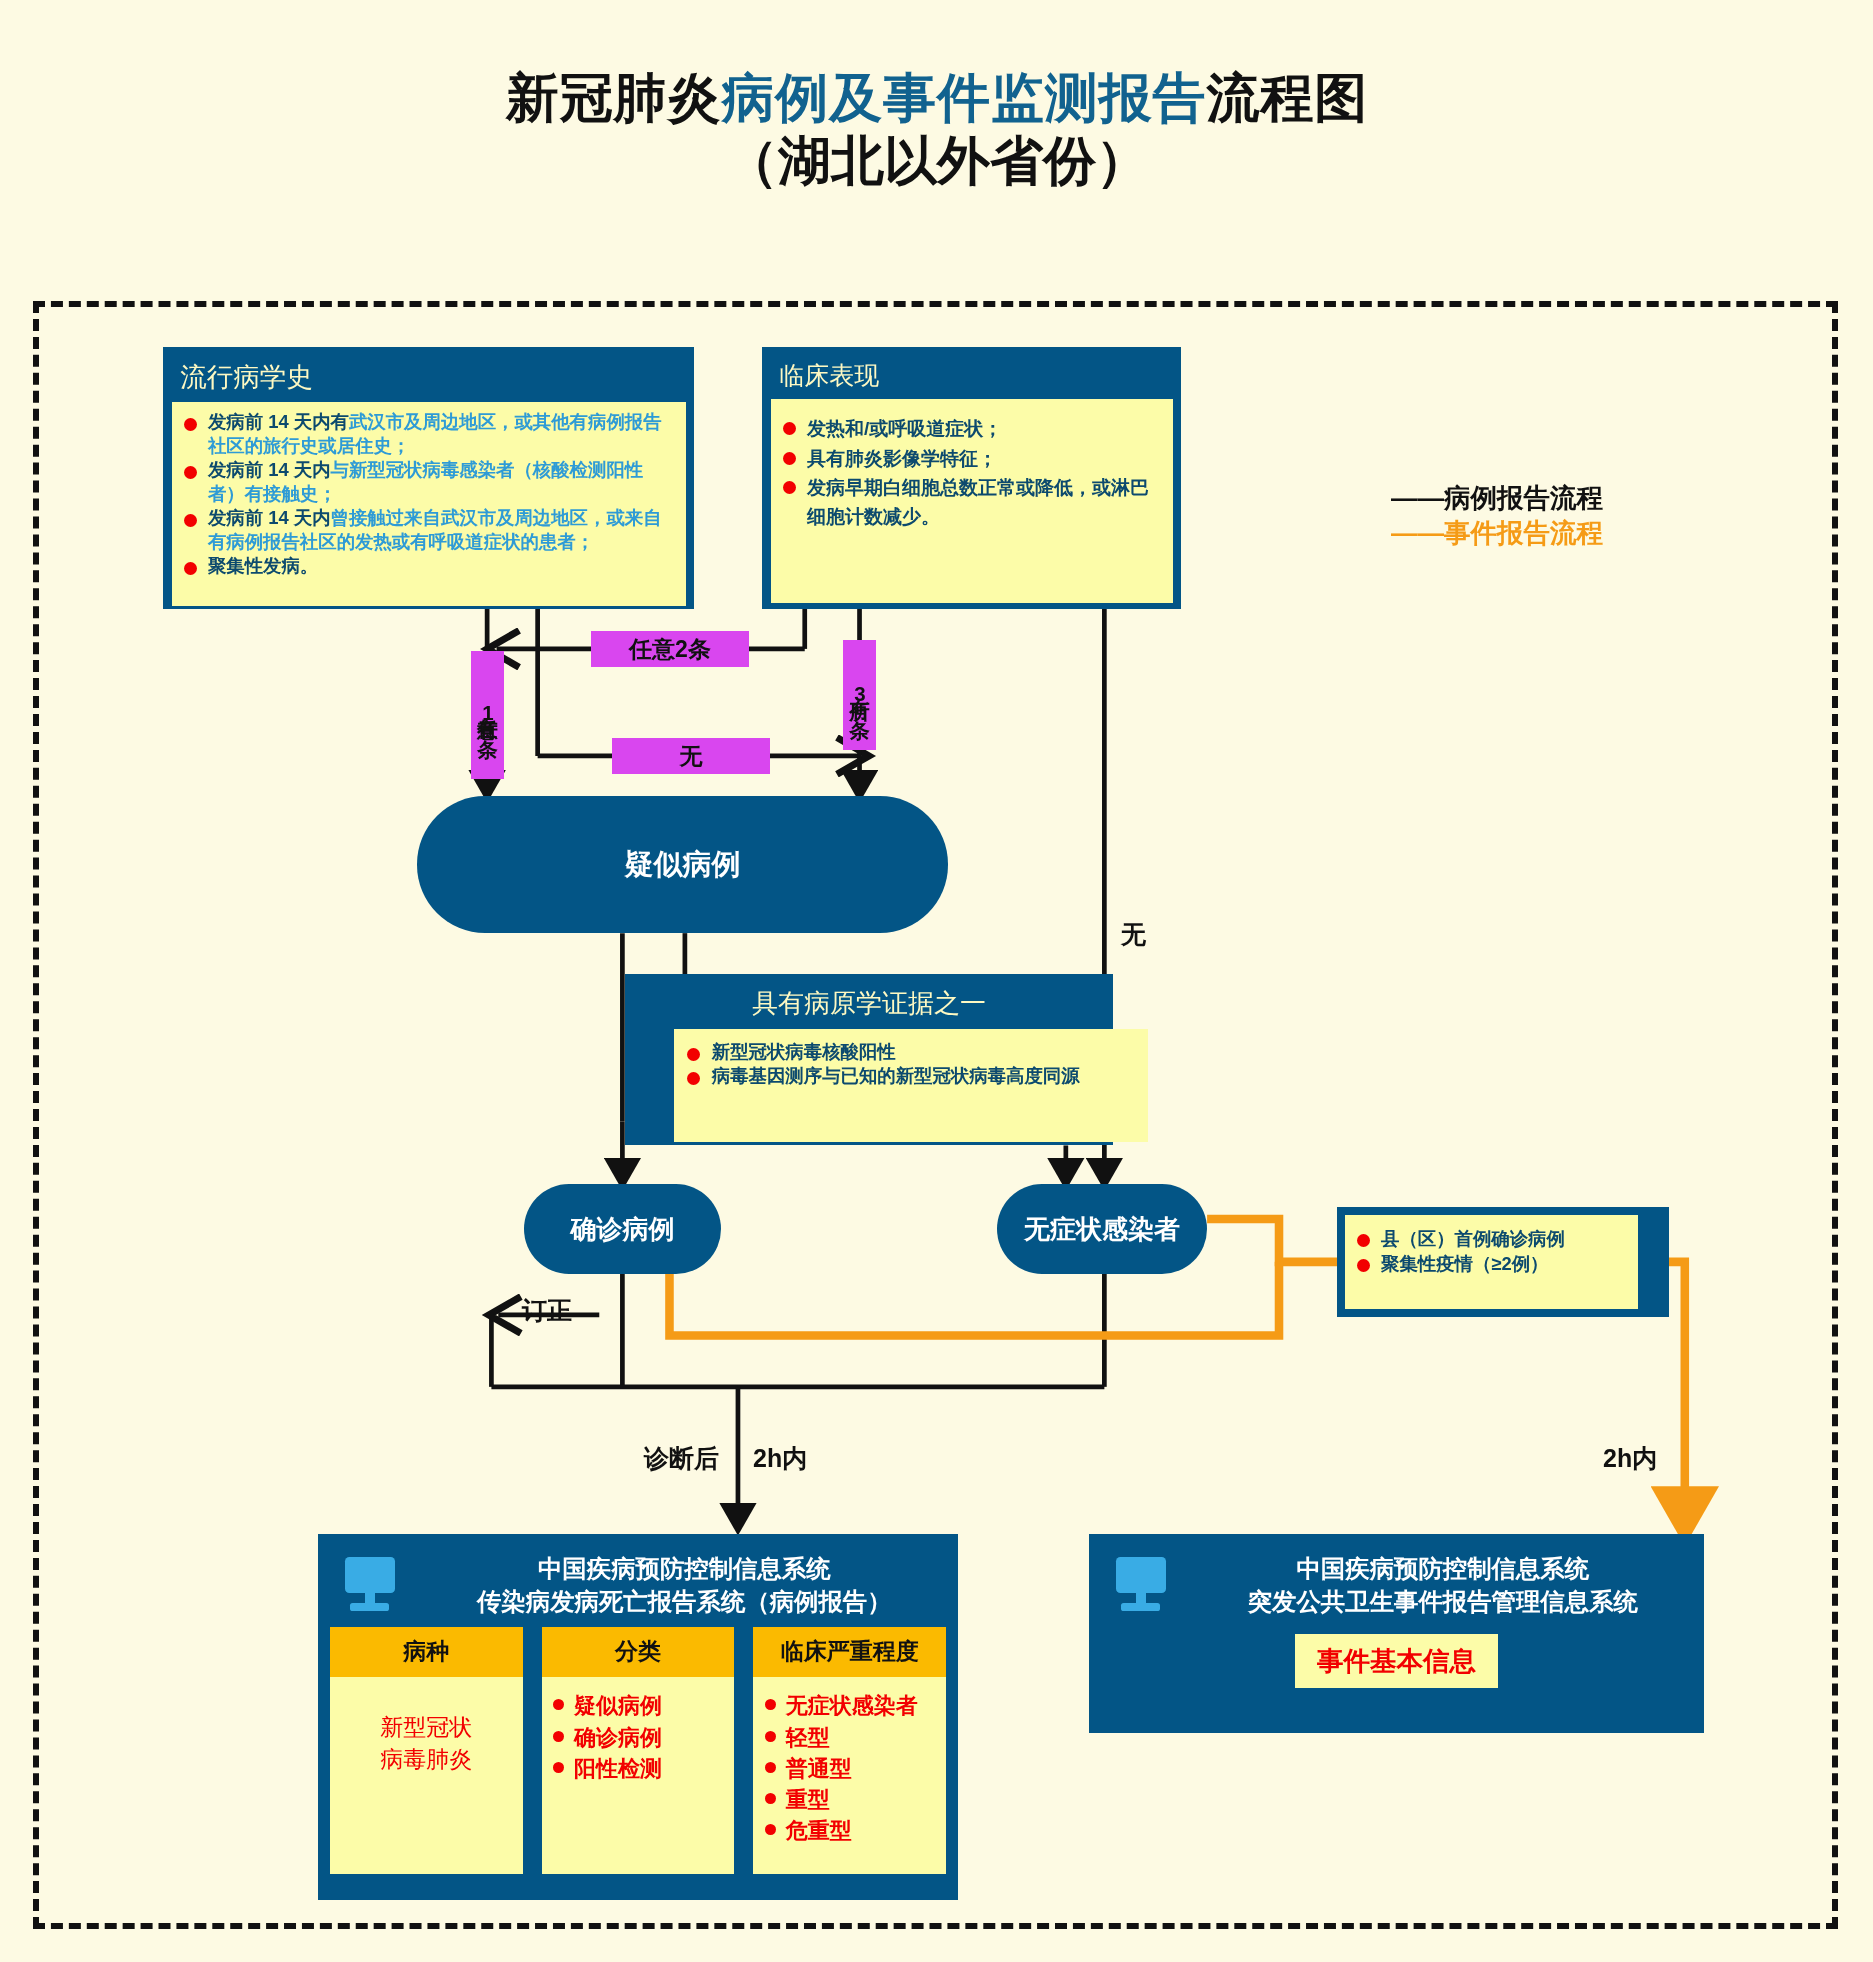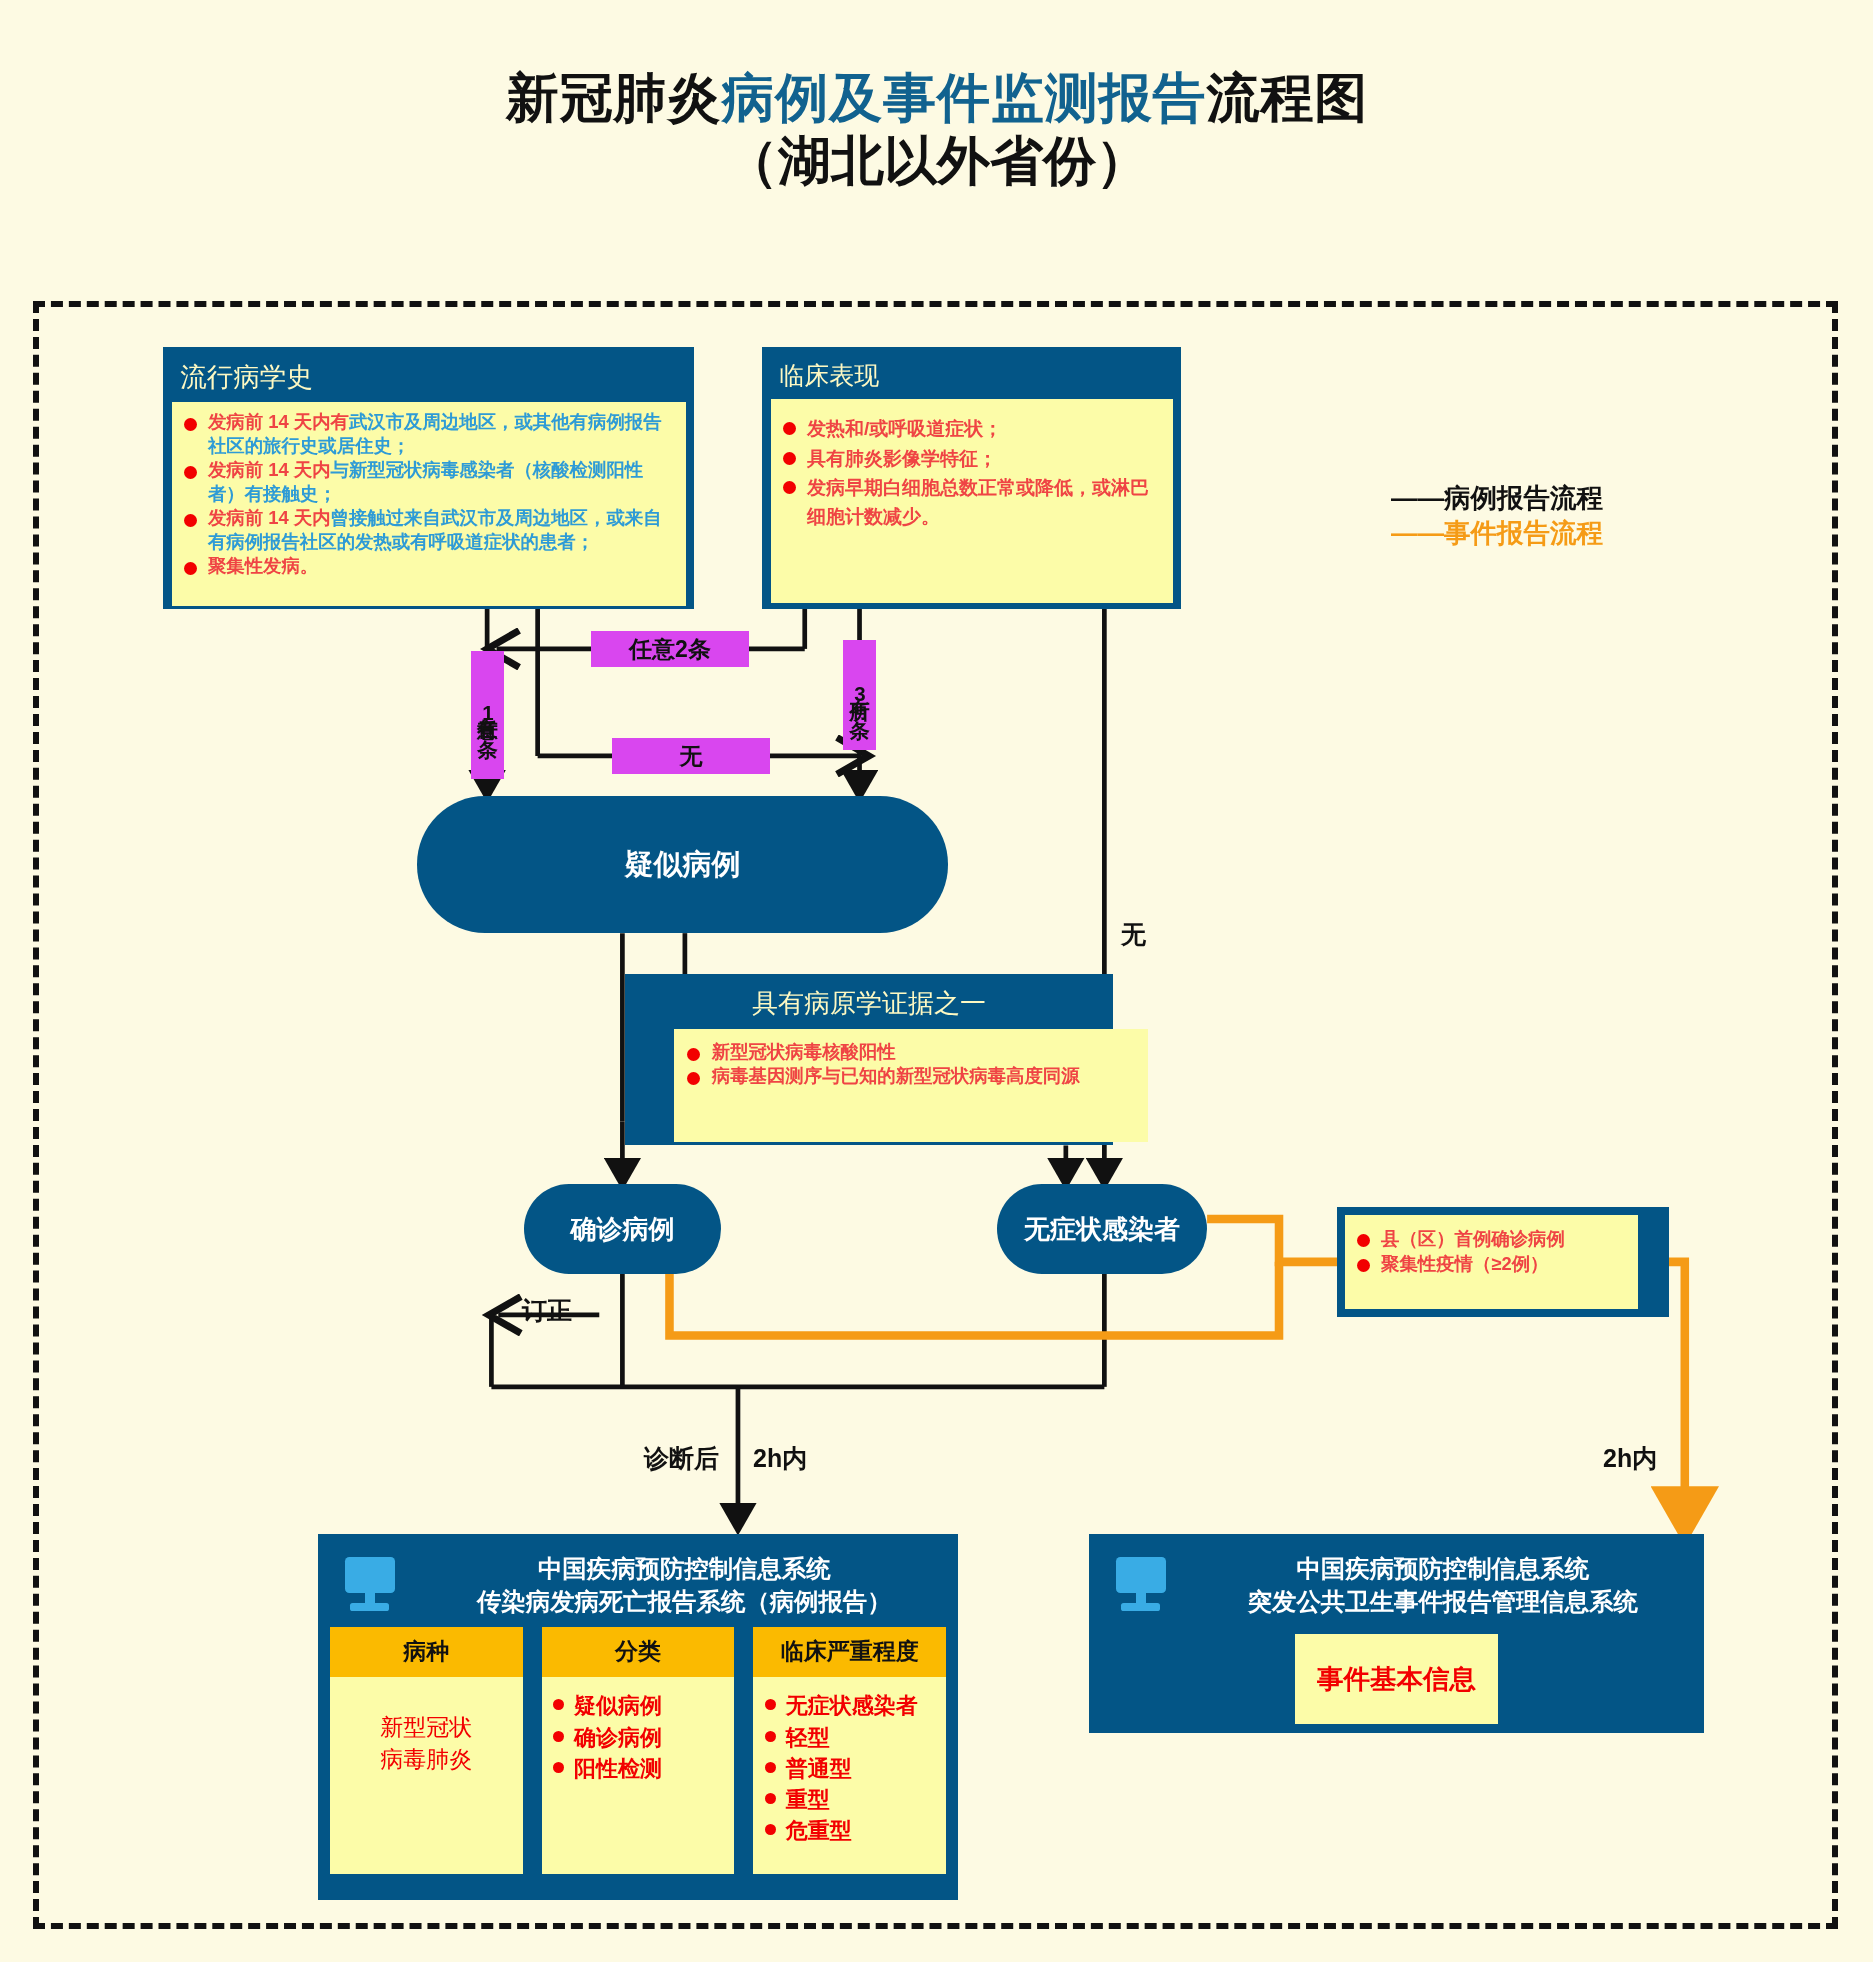--- a/index.html
+++ b/index.html
@@ -24,21 +24,21 @@
   
   .panel{position:absolute;background:#035586;box-sizing:border-box;}
   .panel-title{color:#fef9c3;font-weight:normal;}
   .inner{background:#FCFCA8;box-sizing:border-box;}
   .bullets{margin:0;padding:0;list-style:none;}
   .bullets li{position:relative;padding-left:26px;}
   .bullets li:before{
     content:"";position:absolute;left:1.7px;top:0.42em;
     width:13px;height:13px;border-radius:50%;background:#F20000;
   }
-  .red{color:#ef4444;font-weight:bold;}
+  .red{color:#0c4a6e;font-weight:bold;}
   .blu{color:#2E9BD6;font-weight:bold;}
   
   #epi-panel{left:163px;top:347px;width:531px;height:262px;padding:8.6px;}
   #epi-title{font-size:26.5px;padding:3.4px 0 6.8px 8.6px;}
   #epi-inner{width:514px;height:204px;padding:8.6px 10.3px 5.1px 10.3px;}
   #epi-inner ul li{font-size:18.4px;line-height:1.28;margin-bottom:0.9px;}
   
   #clin-panel{left:762px;top:347px;width:419px;height:262px;padding:8.6px;}
   #clin-title{font-size:25px;padding:3.4px 0 6.8px 8.6px;}
   #clin-inner{width:402px;height:204px;padding:15.4px 10.3px 5.1px 10.3px;}
@@ -94,21 +94,21 @@
   .sys-title{color:#fff;font-size:24.4px;font-weight:bold;line-height:1.34;text-align:center;flex:1;}
   .cols{display:flex;gap:19px;padding:0 12px;}
   .col{flex:1;}
   .col-head{background:#FBBA00;color:#111;font-weight:bold;font-size:23px;
             text-align:center;padding:9.4px 0;}
   .col-body{background:#FCFCA8;padding:13.7px 10.3px;min-height:170px;}
   .col-body .bullets li{font-size:22px;line-height:1.42;font-weight:bold;color:#F20000;padding-left:22px;}
   .col-body .bullets li:before{width:11px;height:11px;top:0.40em;left:0.9px;}
   .col-body .plain{font-size:23px;font-weight:normal;color:#F20000;text-align:center;line-height:1.38;padding-top:22px;}
   #event-chip{background:#FCFCA8;color:#F20000;font-weight:bold;font-size:26.5px;
-              padding:27px 22px;margin:6.8px auto 0 auto;width:max-content;}
+              padding:9px 22px;margin:6.8px auto 0 auto;width:max-content;}
 </style>
 </head>
 <body>
 
 <div id="title-block">
   <div id="title-line1">
     <span>新冠肺炎</span><span class="hl">病例及事件监测报告</span><span>流程图</span>
   </div>
   <div id="title-line2">（湖北以外省份）</div>
 </div>

